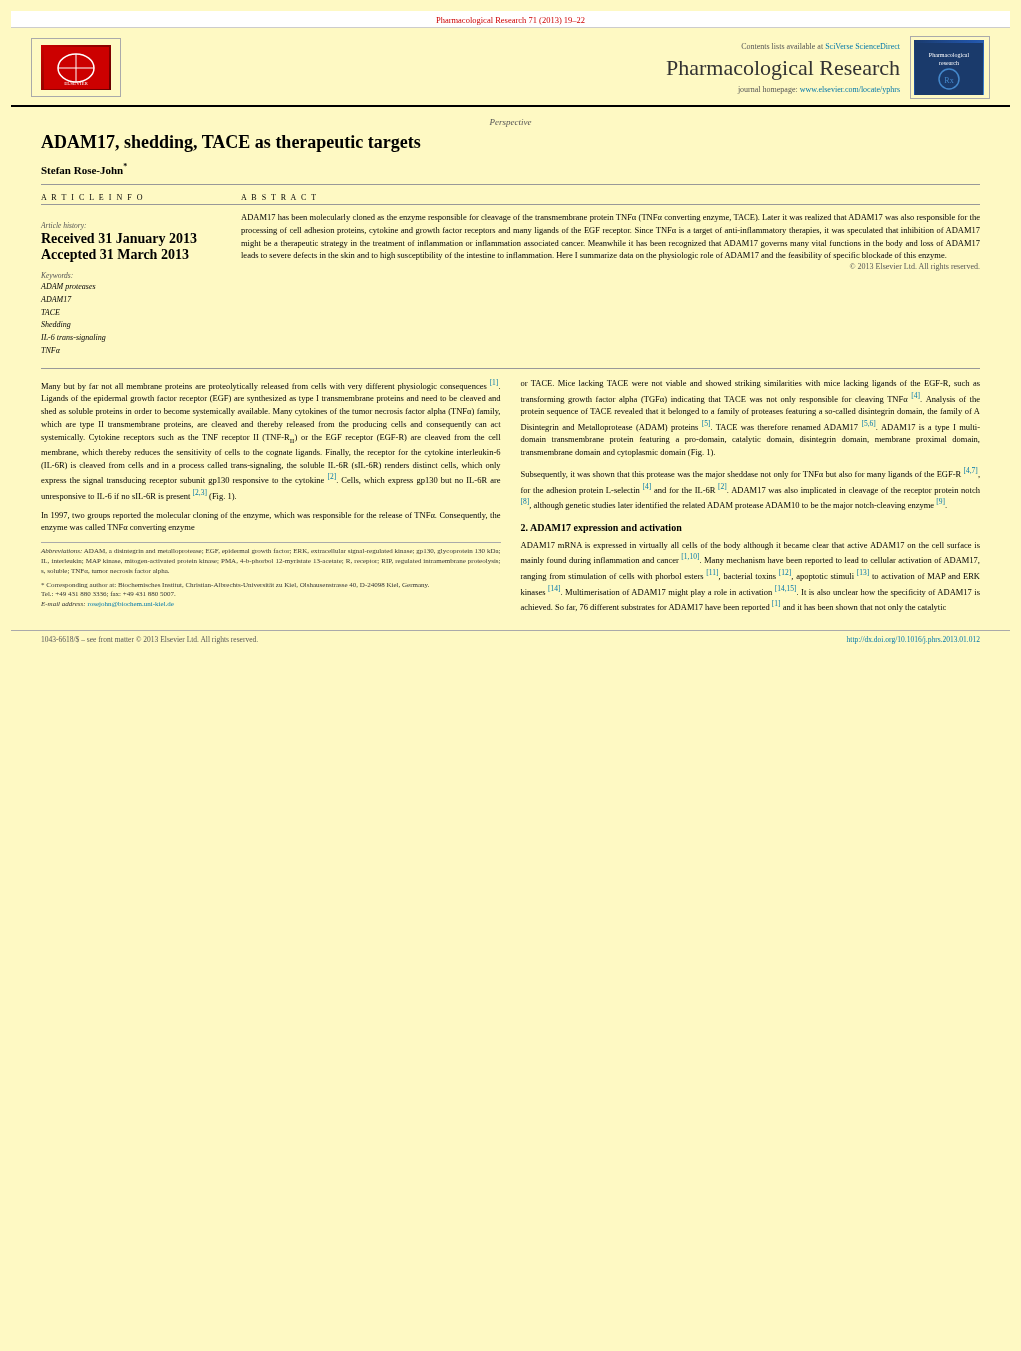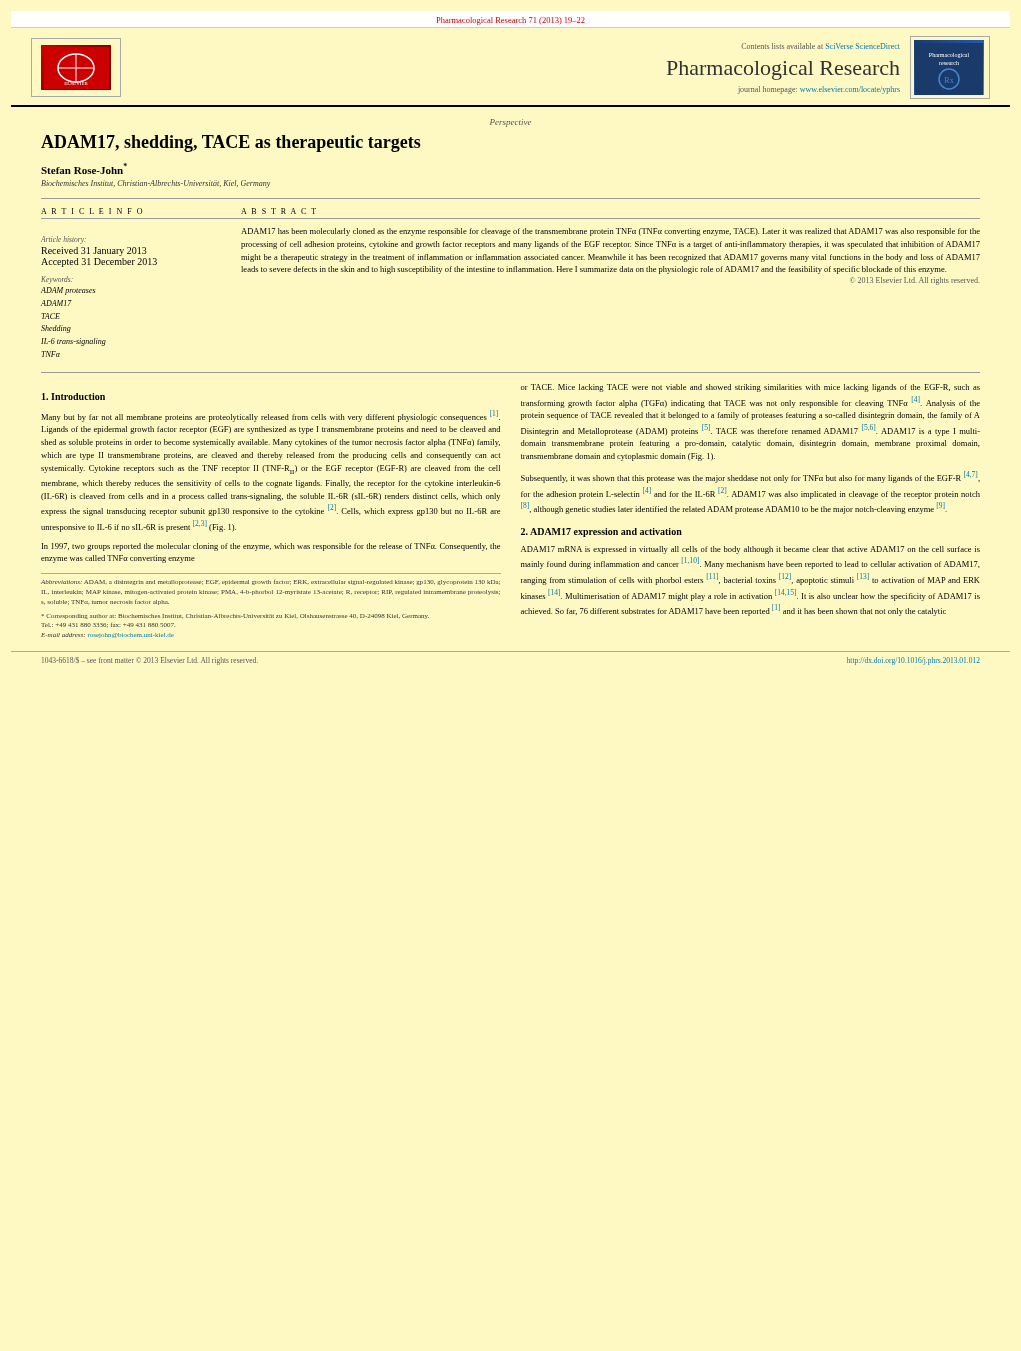--- a/index.html
+++ b/index.html
@@ -149,22 +149,23 @@
       margin-bottom: 6px;
     }
     .info-label {
       font-size: 7.5px;
       font-style: italic;
       color: #555;
       margin-top: 16px;
       margin-bottom: 1px;
     }
     .info-value {
-      font-size: 10px;
+      font-size: 14px;
       color: #000;
+      font-weight: bold;
     }
     .keywords-list {
       font-size: 8px;
       line-height: 1.6;
     }
     .keywords-list .kw {
       font-style: italic;
     }
     .abstract-text {
       font-size: 8.5px;
@@ -284,31 +285,30 @@
     </div>
   </div>
 
   <div class="content-area">
 
     <div class="article-type">Perspective</div>
     <div class="article-main-title">ADAM17, shedding, TACE as therapeutic targets</div>
     <div class="author-name">
       <span>Stefan Rose-John</span><sup>*</sup>
     </div>
-    <div class="author-affiliation">Biochemisches Institut, Christian-Albrechts-Universität, Kiel, Germany</div>
 
     <hr class="divider">
 
     <div class="two-col">
       <div class="col-left">
         <div class="section-heading-small">A R T I C L E   I N F O</div>
 
         <div class="info-label">Article history:</div>
         <div class="info-value">Received 31 January 2013</div>
-        <div class="info-value">Accepted 31 December 2013</div>
+        <div class="info-value">Accepted 31 March 2013</div>
 
         <div class="info-label" style="margin-top:8px;">Keywords:</div>
         <div class="keywords-list">
           <div class="kw">ADAM proteases</div>
           <div class="kw">ADAM17</div>
           <div class="kw">TACE</div>
           <div class="kw">Shedding</div>
           <div class="kw">IL-6 trans-signaling</div>
           <div class="kw">TNFα</div>
         </div>
@@ -318,21 +318,20 @@
         <div class="section-heading-small">A B S T R A C T</div>
         <div class="abstract-text">ADAM17 has been molecularly cloned as the enzyme responsible for cleavage of the transmembrane protein TNFα (TNFα converting enzyme, TACE). Later it was realized that ADAM17 was also responsible for the processing of cell adhesion proteins, cytokine and growth factor receptors and many ligands of the EGF receptor. Since TNFα is a target of anti-inflammatory therapies, it was speculated that inhibition of ADAM17 might be a therapeutic strategy in the treatment of inflammation or inflammation associated cancer. Meanwhile it has been recognized that ADAM17 governs many vital functions in the body and loss of ADAM17 leads to severe defects in the skin and to high susceptibility of the intestine to inflammation. Here I summarize data on the physiologic role of ADAM17 and the feasibility of specific blockade of this enzyme.</div>
         <div class="copyright-line">© 2013 Elsevier Ltd. All rights reserved.</div>
       </div>
     </div>
 
     <hr class="divider">
 
     <div class="body-two-col">
       <div class="body-col">
-        <div class="section-title">1.  Introduction</div>
         <div class="body-text">
           Many but by far not all membrane proteins are proteolytically released from cells with very different physiologic consequences <span class="ref">[1]</span>. Ligands of the epidermal growth factor receptor (EGF) are synthesized as type I transmembrane proteins and need to be cleaved and shed as soluble proteins in order to become systemically available. Many cytokines of the tumor necrosis factor alpha (TNFα) family, which are type II transmembrane proteins, are cleaved and thereby released from the producing cells and consequently can act systemically. Cytokine receptors such as the TNF receptor II (TNF-R<sub>II</sub>) or the EGF receptor (EGF-R) are cleaved from the cell membrane, which thereby reduces the sensitivity of cells to the cognate ligands. Finally, the receptor for the cytokine interleukin-6 (IL-6R) is cleaved from cells and in a process called trans-signaling, the soluble IL-6R (sIL-6R) renders distinct cells, which only express the signal transducing receptor subunit gp130 responsive to the cytokine <span class="ref">[2]</span>. Cells, which express gp130 but no IL-6R are unresponsive to IL-6 if no sIL-6R is present <span class="ref">[2,3]</span> (Fig. 1).
         </div>
         <div class="body-text">
           In 1997, two groups reported the molecular cloning of the enzyme, which was responsible for the release of TNFα. Consequently, the enzyme was called TNFα converting enzyme
         </div>
 
         <div class="footnote-divider">
           <div class="footnote-text">
             <em>Abbreviations:</em> ADAM, a disintegrin and metalloprotease; EGF, epidermal growth factor; ERK, extracellular signal-regulated kinase; gp130, glycoprotein 130 kDa; IL, interleukin; MAP kinase, mitogen-activated protein kinase; PMA, 4-b-phorbol 12-myristate 13-acetate; R, receptor; RIP, regulated intramembrane proteolysis; s, soluble; TNFα, tumor necrosis factor alpha.

